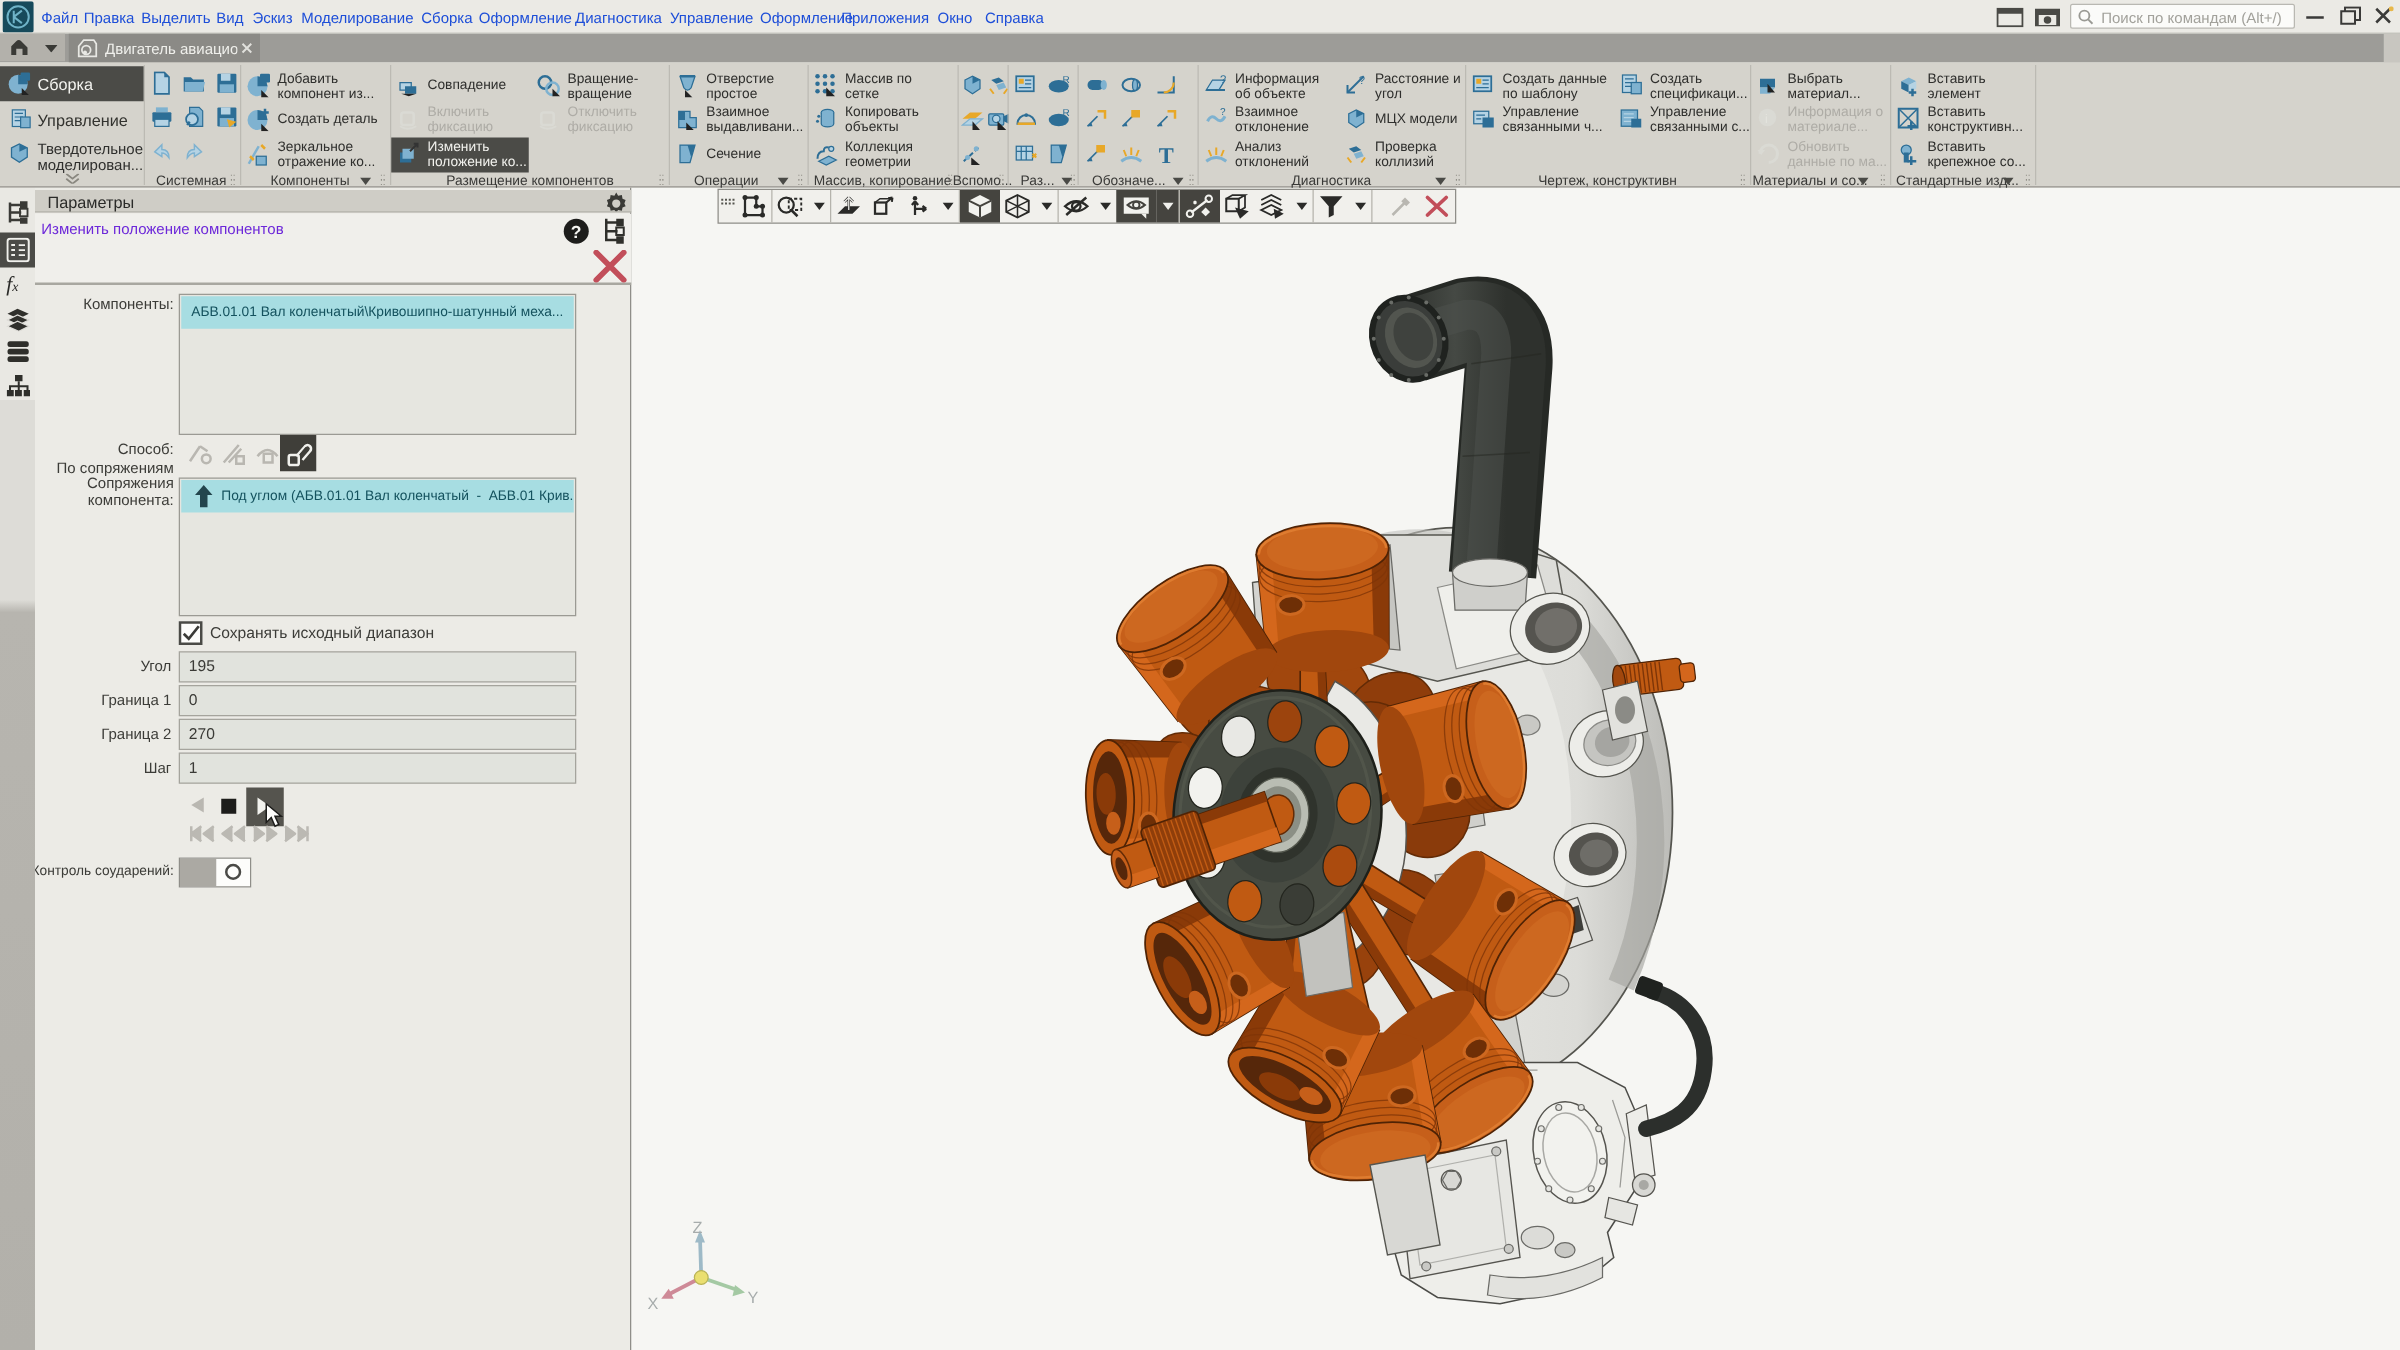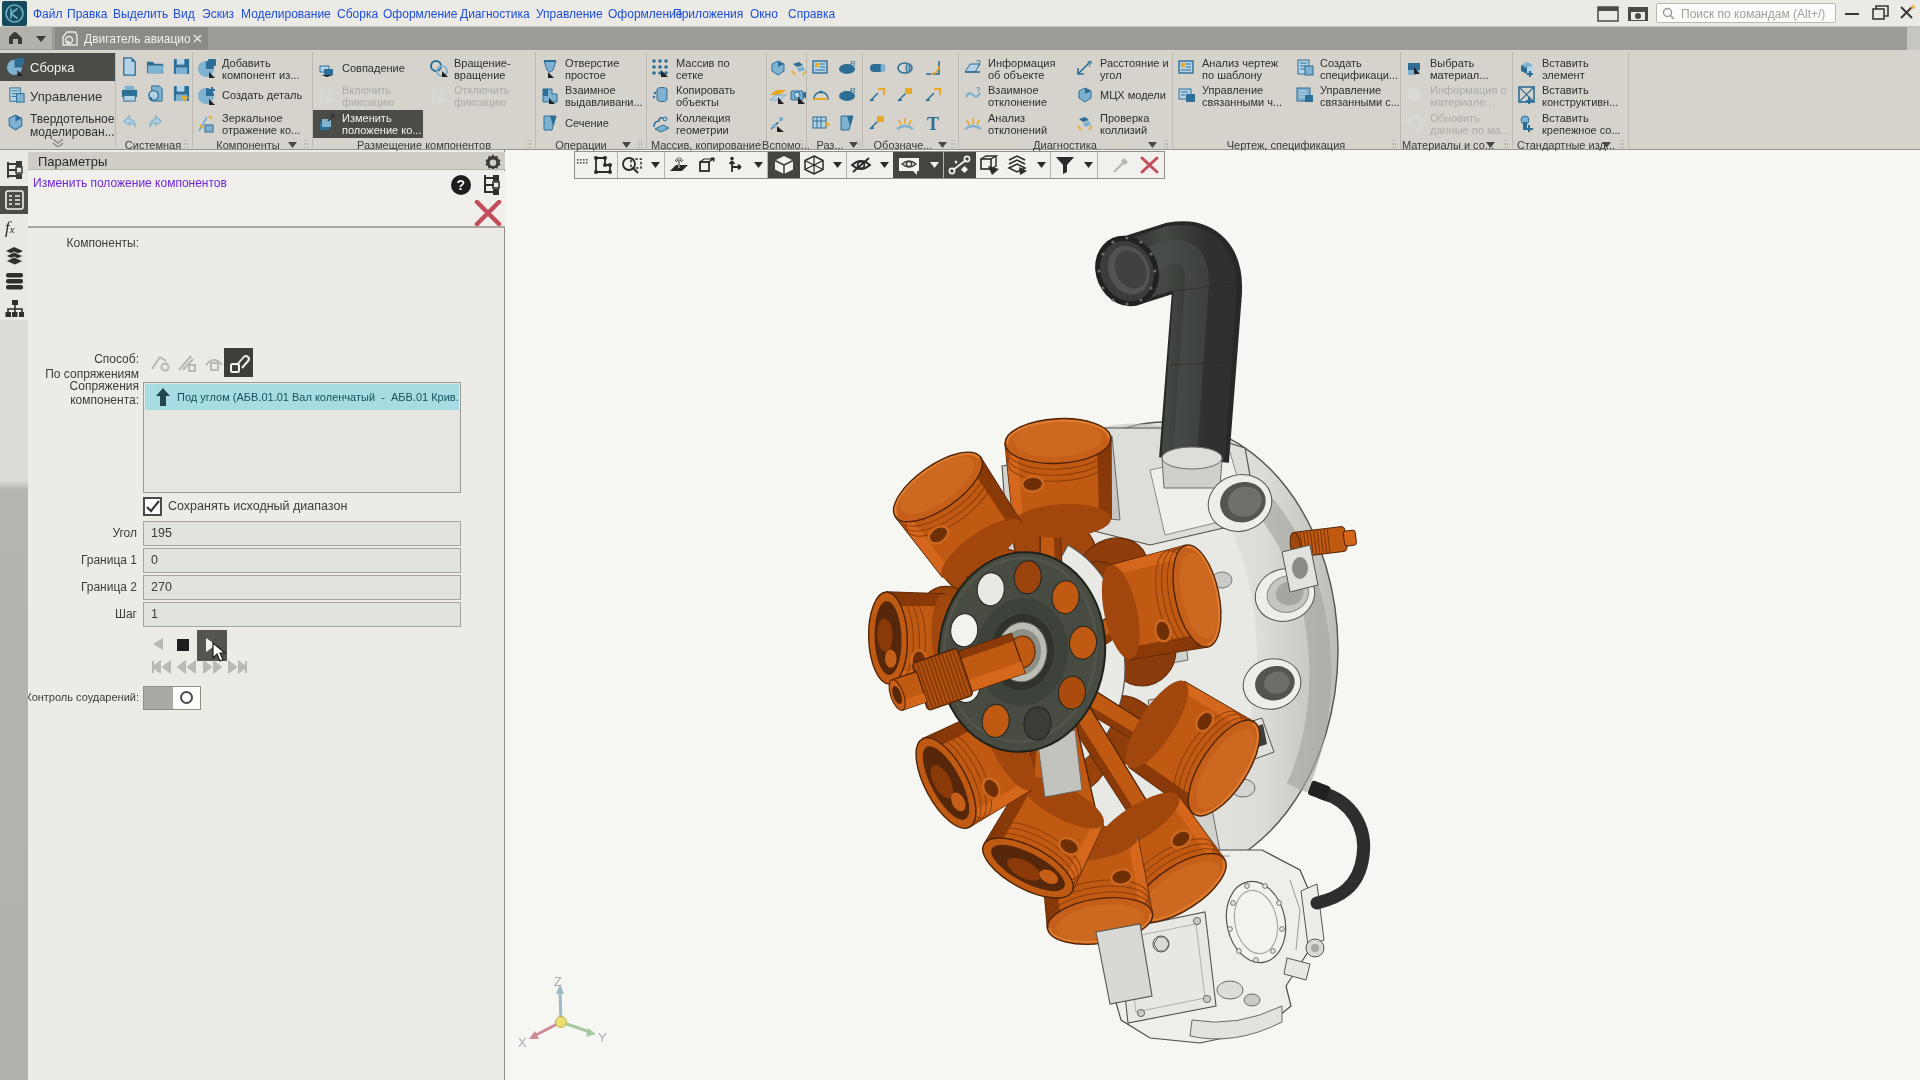--- a/index.html
+++ b/index.html
@@ -425,21 +425,21 @@
     <svg class="abs" style="left:1148px;top:92px" width="9" height="6" viewBox="0 0 9 6">
       <path d="M0 0 L9 0 L4.5 6 Z" fill="#4a4a46"></path>
     </svg>
     <div class="gdots" style="left:1164px">::<br>::</div>
     <div class="rsep" style="left:1172px"></div>
     <svg style="position:absolute;left:1177px;top:8px" width="20" height="20" viewBox="0 0 20 20">
       <rect x="2" y="3" width="14" height="12" fill="#B5D3E4" stroke="#2D6E96" stroke-width="1.4"></rect>
       <rect x="4" y="5" width="4" height="4" fill="#E8A828"></rect>
       <path d="M9 6 L14 6 M9 9 L14 9 M4 12 L14 12" stroke="#2D6E96"></path>
     </svg>
-    <div class="rtx" style="left:1202px;top:8px">Анализ чертеж
+    <div class="rtx" style="left:1202px;top:8px">Создать данные
 по шаблону</div>
     <svg style="position:absolute;left:1177px;top:35px" width="20" height="20" viewBox="0 0 20 20">
       <rect x="2" y="4" width="12" height="10" fill="#B5D3E4" stroke="#2D6E96"></rect>
       <rect x="9" y="9" width="9" height="8" fill="#2D6E96"></rect>
       <path d="M4 7 L11 7 M4 10 L8 10" stroke="#2D6E96"></path>
     </svg>
     <div class="rtx" style="left:1202px;top:35px">Управление
 связанными ч...</div>
     <svg style="position:absolute;left:1295px;top:8px" width="20" height="20" viewBox="0 0 20 20">
       <rect x="3" y="2" width="11" height="14" fill="#B5D3E4" stroke="#2D6E96"></rect>
@@ -448,21 +448,21 @@
     </svg>
     <div class="rtx" style="left:1320px;top:8px">Создать
 спецификаци...</div>
     <svg style="position:absolute;left:1295px;top:35px" width="20" height="20" viewBox="0 0 20 20">
       <rect x="2" y="3" width="13" height="13" fill="#7FB2D0" stroke="#2D6E96"></rect>
       <path d="M4 6 L12 6 M4 9 L12 9 M4 12 L12 12" stroke="#B5D3E4"></path>
       <rect x="10" y="10" width="8" height="7" fill="#2D6E96"></rect>
     </svg>
     <div class="rtx" style="left:1320px;top:35px">Управление
 связанными с...</div>
-    <div class="rlabel" style="left:1196px;width:180px">Чертеж, спецификация</div>
+    <div class="rlabel" style="left:1196px;width:180px">Чертеж, конструктивн</div>
     <div class="gdots" style="left:1392px">::<br>::</div>
     <div class="rsep" style="left:1400px"></div>
     <svg style="position:absolute;left:1405px;top:8px" width="20" height="20" viewBox="0 0 20 20">
       <path d="M3 5 L15 5 L15 12 L3 12 Z" fill="#2D6E96"></path>
       <path d="M3 12 L15 12 L11 17 L3 17 Z" fill="#7FB2D0"></path>
       <path d="M9 9 L15 16 L9 16 Z" fill="#222"></path>
     </svg>
     <div class="rtx" style="left:1430px;top:8px">Выбрать
 материал...</div>
     <svg style="position:absolute;left:1405px;top:35px" width="20" height="20" viewBox="0 0 20 20">
@@ -559,20 +559,23 @@
     <svg class="abs" style="left:452px;top:23px" width="22" height="24" viewBox="0 0 22 24">
       <path d="M5 2 L5 20 M5 5 L14 5 M5 12 L14 12 M5 19 L14 19" stroke="#2f2f2b" stroke-width="2" fill="none"></path>
       <rect x="13" y="2" width="6" height="6" fill="#2f2f2b"></rect>
       <rect x="13" y="9" width="6" height="6" fill="none" stroke="#2f2f2b" stroke-width="1.6"></rect>
       <rect x="13" y="16" width="6" height="6" fill="#2f2f2b"></rect>
     </svg>
     <svg class="abs" style="left:446px;top:50px" width="28" height="26" viewBox="0 0 28 26">
       <path d="M3 2 L25 24 M25 2 L3 24" stroke="#c24e5a" stroke-width="4.5" stroke-linecap="round"></path>
     </svg>
     <div class="lbl" style="right:365px;top:86px">Компоненты:</div>
+    <div class="listbox" style="left:115px;top:85px;width:318px;height:113px">
+      <div class="cyanrow"><span style="padding-left:8px">АБВ.01.01 Вал коленчатый\Кривошипно-шатунный меха...</span></div>
+    </div>
     <div class="lbl" style="right:365px;top:202px">Способ:</div>
     <div class="lbl" style="right:365px;top:217px">По сопряжениям</div>
     <div class="abs" style="left:119px;top:200px;width:26px;height:26px;display:flex;align-items:center;justify-content:center">
       <svg width="22" height="22" viewBox="0 0 22 22">
         <path d="M3 17 L11 5 M11 5 L17 9" stroke="#b9b7b1" stroke-width="2" fill="none"></path>
         <circle cx="16" cy="15" r="3.5" fill="none" stroke="#b9b7b1" stroke-width="2"></circle>
       </svg>
     </div>
     <div class="abs" style="left:146px;top:200px;width:26px;height:26px;display:flex;align-items:center;justify-content:center">
       <svg width="22" height="22" viewBox="0 0 22 22">

